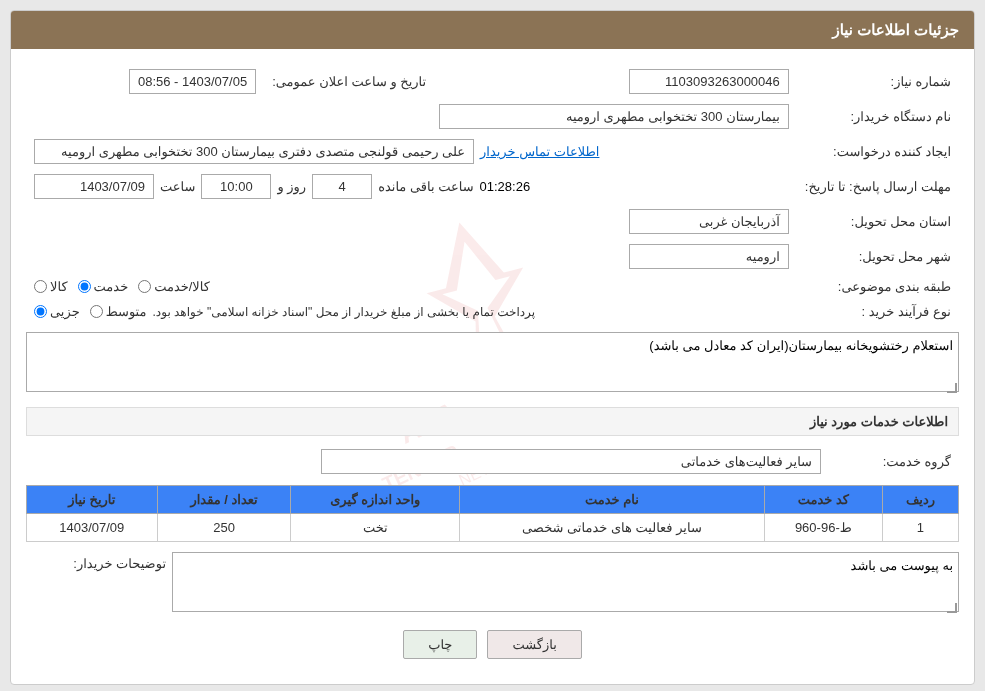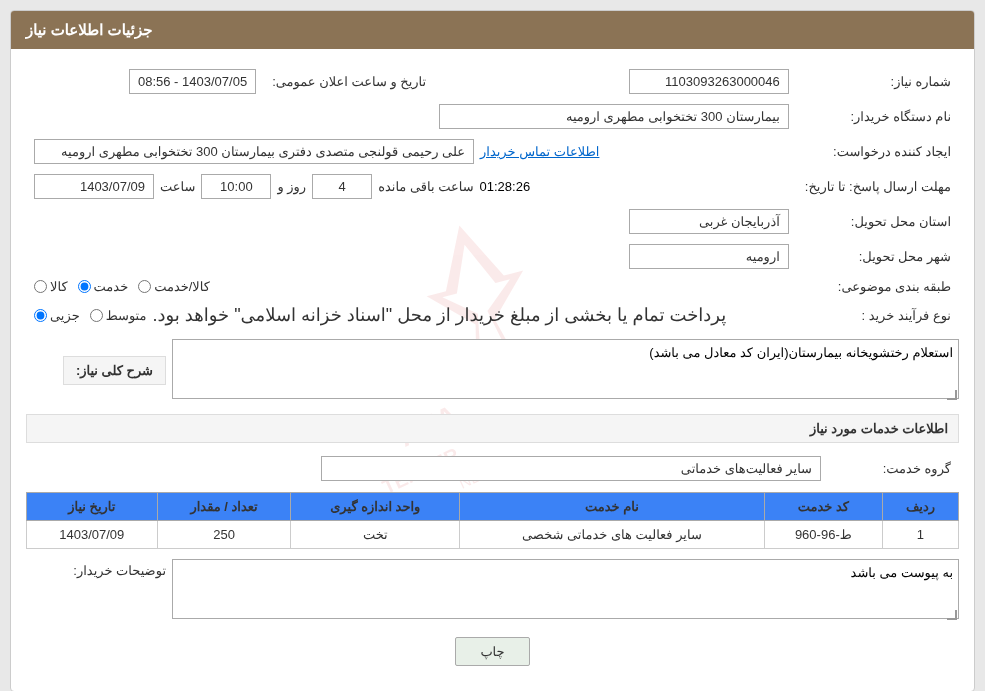--- a/index.html
+++ b/index.html
@@ -18,21 +18,21 @@
     }
     .main-card {
       background: #fff;
       border: 1px solid #ccc;
       border-radius: 4px;
       overflow: hidden;
     }
     .card-header {
       background: #8B7355;
       color: #fff;
-      text-align: left;
+      text-align: right;
       padding: 10px 15px;
       font-size: 15px;
       font-weight: bold;
     }
     .card-body {
       padding: 15px;
     }
     .section-title {
       background: #f5f5f5;
       border: 1px solid #ddd;
@@ -287,43 +287,40 @@
                 <span>کالا</span>
                 <input type="radio" name="category" style="">
               </div>
             </div>
           </td>
         </tr>
         <tr>
           <td class="label-cell">نوع فرآیند خرید :</td>
           <td class="value-cell" colspan="4">
             <div class="inline-group" style="justify-content: flex-end; flex-wrap: wrap;">
-              <span style="color:#333; font-size:18px;">پرداخت تمام یا بخشی از مبلغ خریدار از محل "اسناد خزانه اسلامی" خواهد بود.</span>
+              <span style="color:#333; font-size:12px;">پرداخت تمام یا بخشی از مبلغ خریدار از محل "اسناد خزانه اسلامی" خواهد بود.</span>
               <div class="radio-group">
                 <div class="radio-item">
                   <span>متوسط</span>
                   <input type="radio" name="process" style="">
                 </div>
                 <div class="radio-item">
                   <span>جزیی</span>
                   <input type="radio" name="process" checked="" style="">
                 </div>
               </div>
             </div>
           </td>
         </tr>
       </tbody>
         </table>
 
       <div class="inline-group" style="margin-bottom:10px; margin-top:5px;">
         <div class="textarea-wrap" style="flex:1;">
           <textarea class="description-box" rows="3" readonly="" style="width: 100%; border: 1px solid rgb(170, 170, 170); font-family: Tahoma, Arial, sans-serif; font-size: 13px; direction: rtl; padding: 5px;">استعلام رختشویخانه بیمارستان(ایران کد معادل می باشد)</textarea>
-        </div>
-        <div style="width:140px; text-align:right;">
-          <div class="section-title" style="margin:0; display:inline-block; padding: 6px 12px;">شرح کلی نیاز:</div>
         </div>
       </div>
 
       <div class="section-title">اطلاعات خدمات مورد نیاز</div>
 
       <table class="info-table" style="margin-bottom:6px;">
         <tbody>
             <tr>
           <td class="label-cell">گروه خدمت:</td>
           <td>
@@ -359,18 +356,19 @@
       <div class="inline-group" style="margin-top:5px; align-items:flex-start;">
         <div class="textarea-wrap" style="flex:1;">
           <textarea class="description-box" rows="3" readonly="" style="width: 100%; border: 1px solid rgb(170, 170, 170); font-family: Tahoma, Arial, sans-serif; font-size: 13px; direction: rtl; padding: 5px;">به پیوست می باشد</textarea>
         </div>
         <div style="width:140px; text-align:right; padding-top:4px;">
           <div class="label-cell" style="width:auto;">توضیحات خریدار:</div>
         </div>
       </div>
 
       <div class="button-row">
+        <button class="btn btn-back">بازگشت</button>
         <button class="btn btn-print">چاپ</button>
       </div>
 
     </div>
   </div>
 </div>
 
 </body></html>

